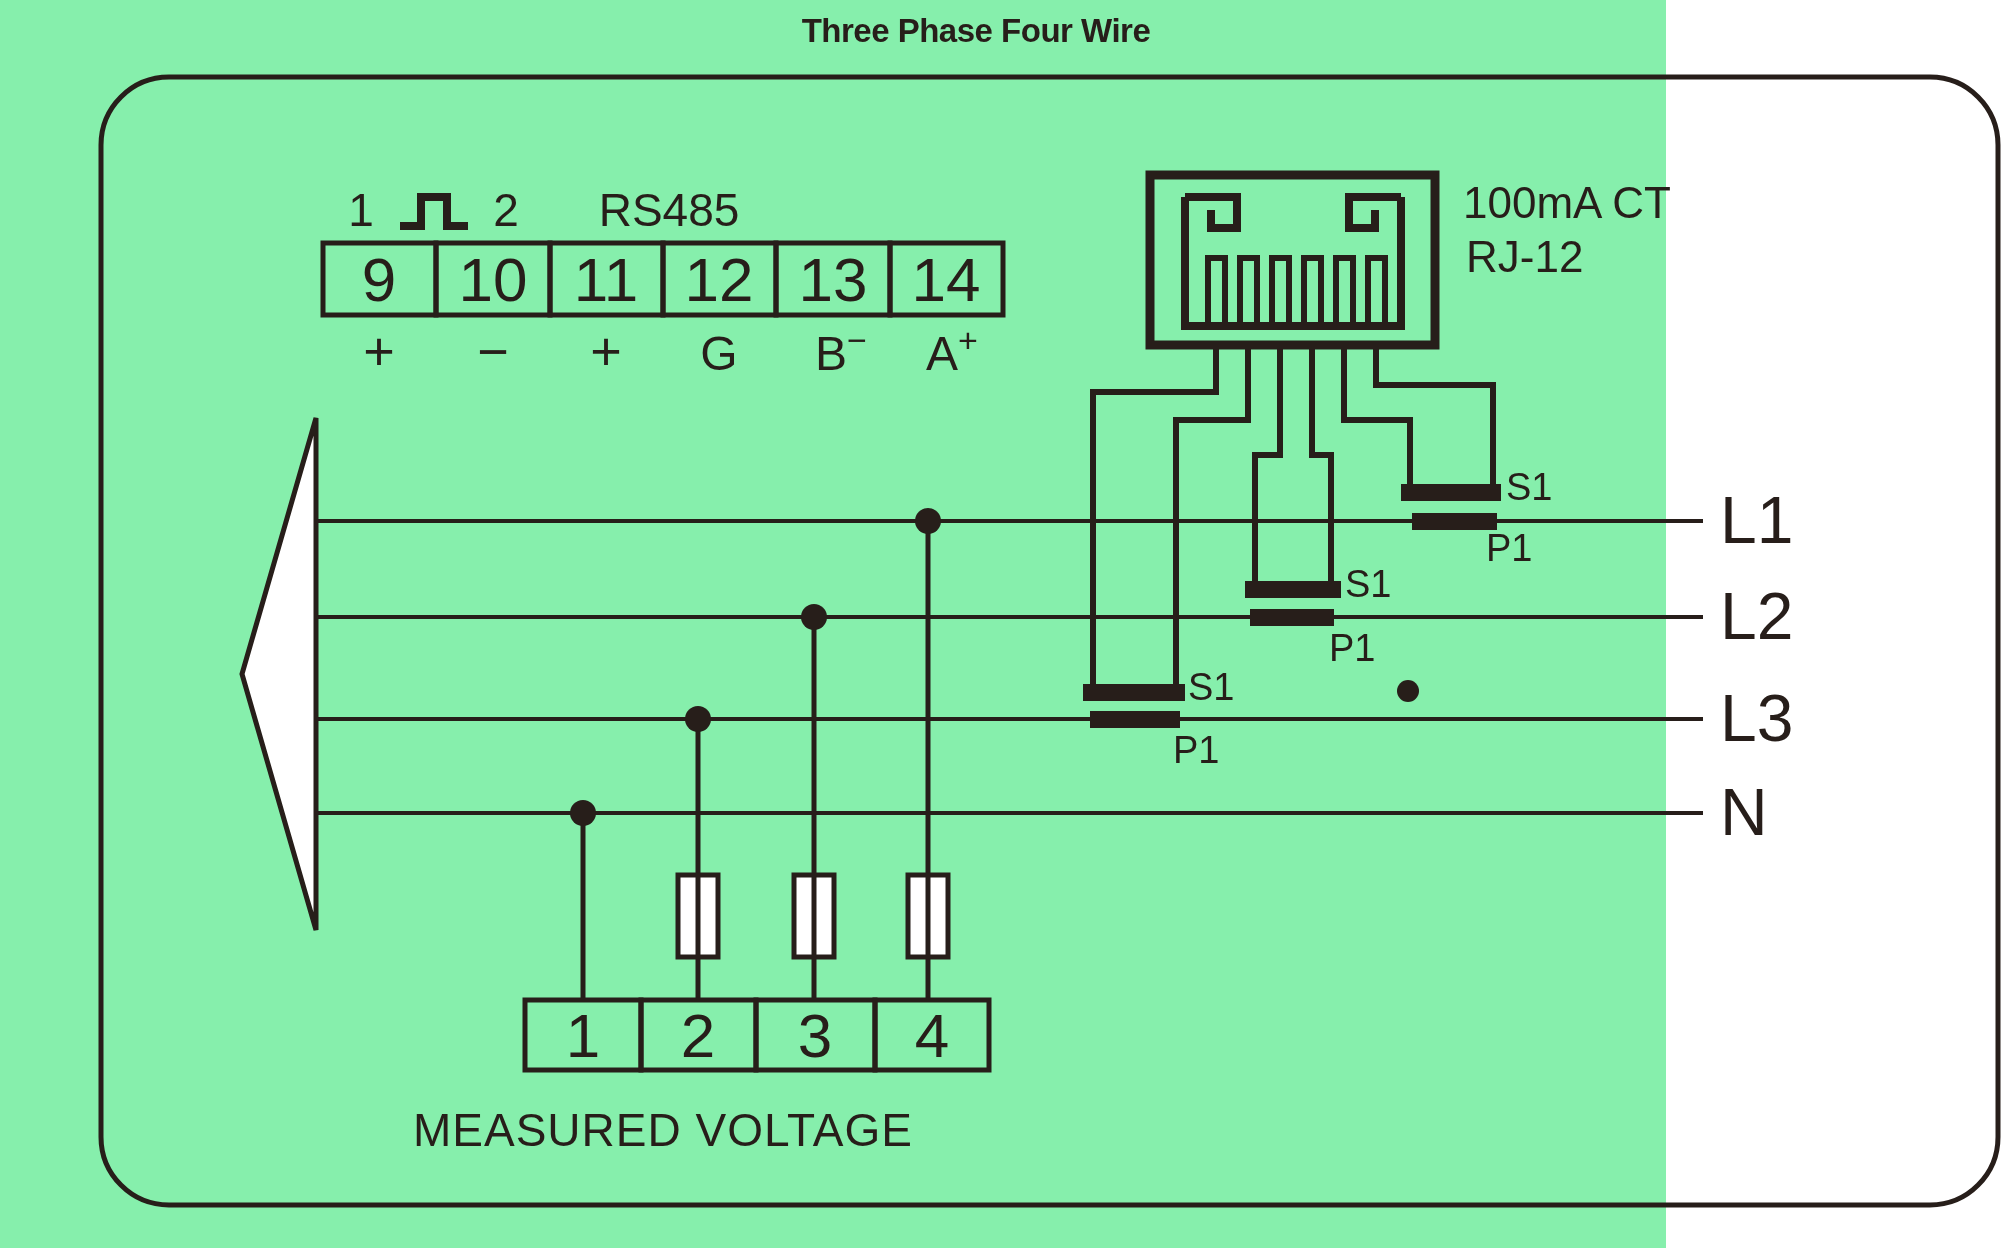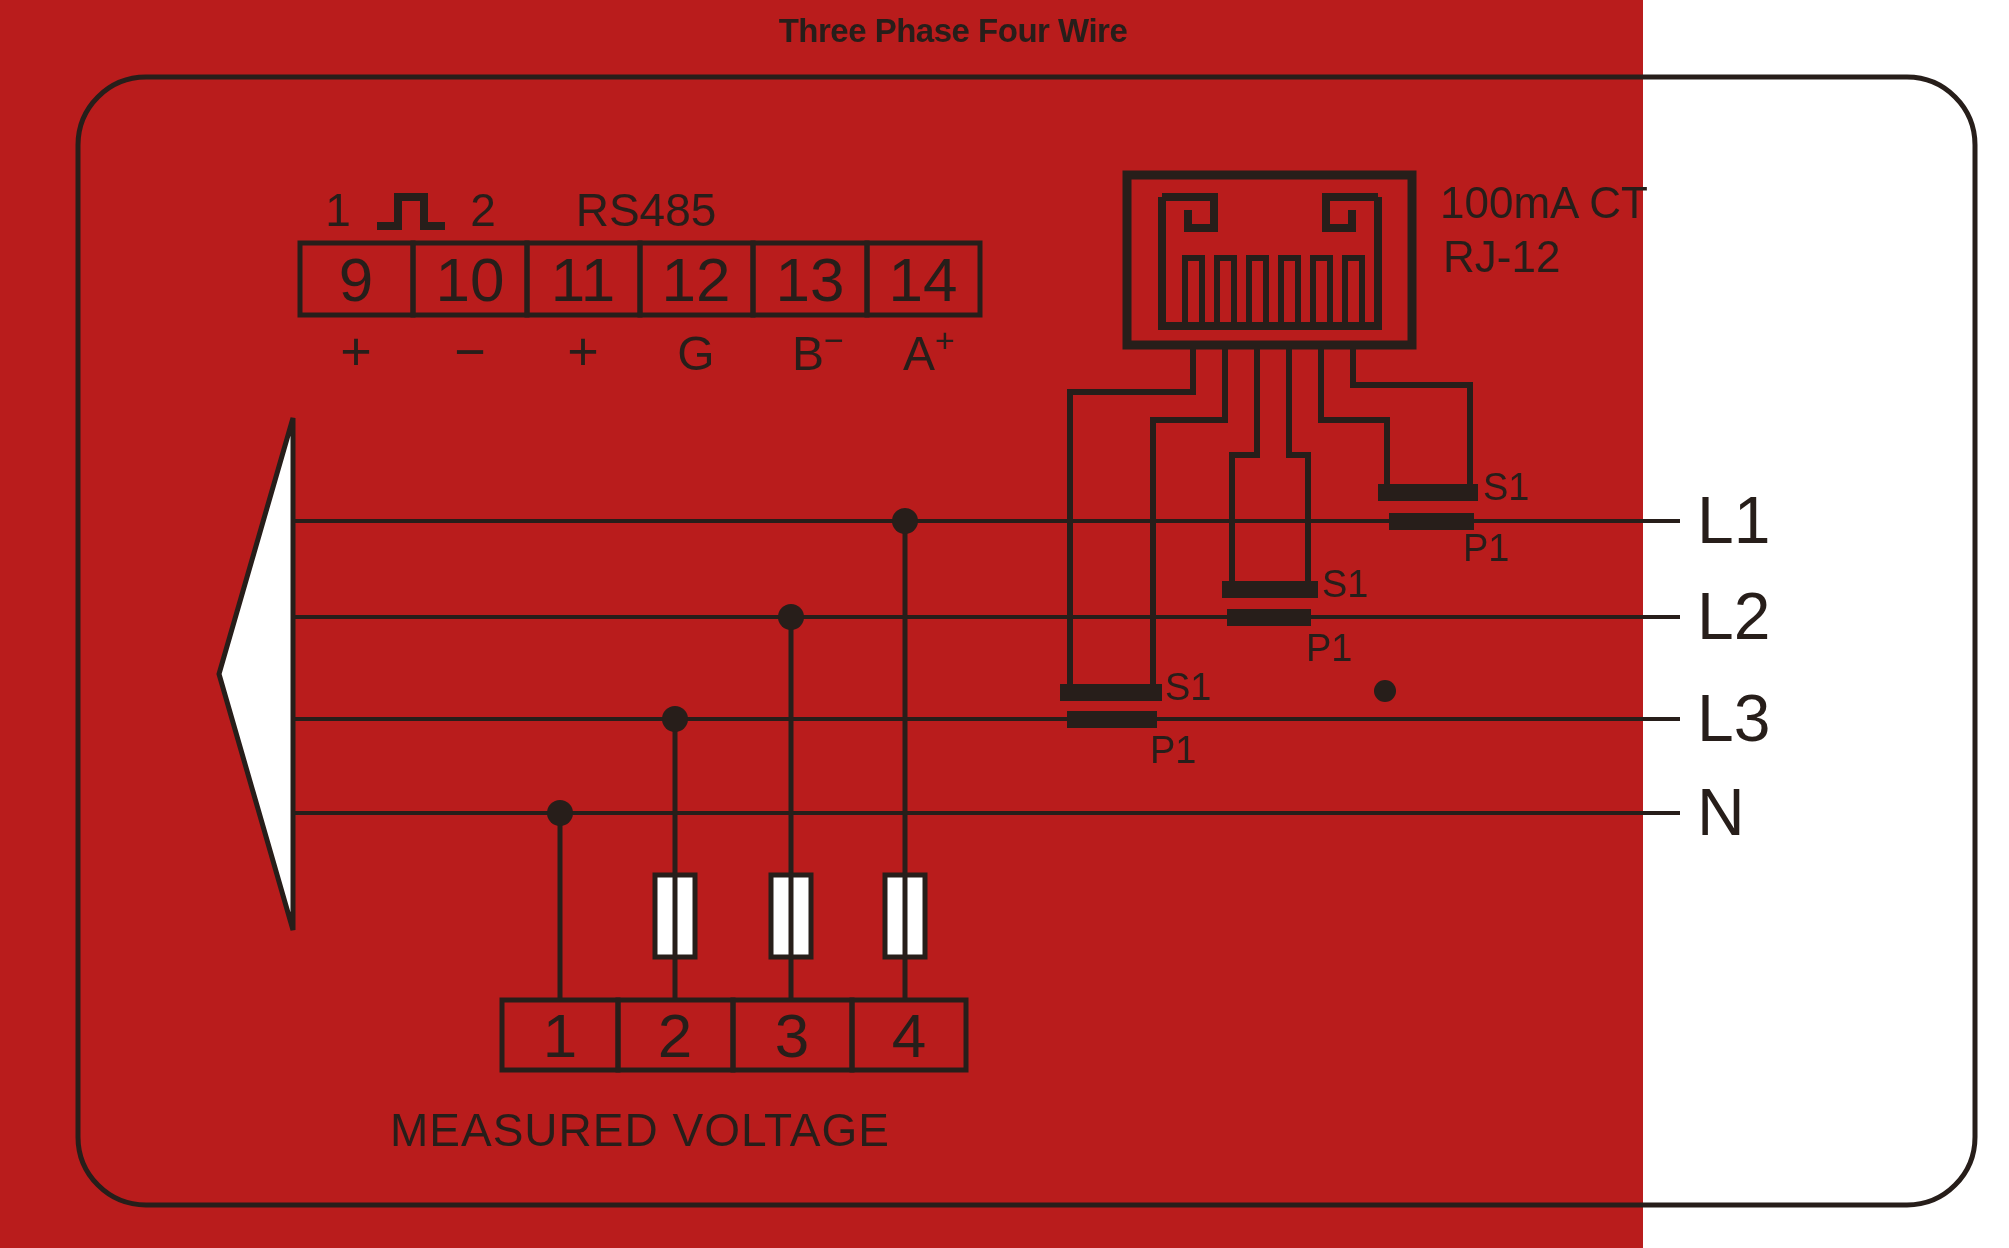--- a/index.html
+++ b/index.html
@@ -1,16 +1,16 @@
 <!DOCTYPE html>
 <html><head>
 <meta charset="utf-8">
 <style>
   html,body{margin:0;padding:0;background:#ffffff;}
-  .page{width:1643px;height:1248px;position:relative;background:#b91c1c;}
+  .page{width:1643px;height:1248px;position:relative;background:#86efac;padding-left:23px;}
   svg{display:block;font-family:"Liberation Sans",sans-serif;}
   text{fill:#271e1a;}
   .stroke{stroke:#271e1a;fill:none;}
   .fillbar{fill:#271e1a;stroke:none;}
 </style>
 </head>
 <body>
 
 <div class="page">
 <svg width="2009" height="1248" viewBox="0 0 2009 1248">

